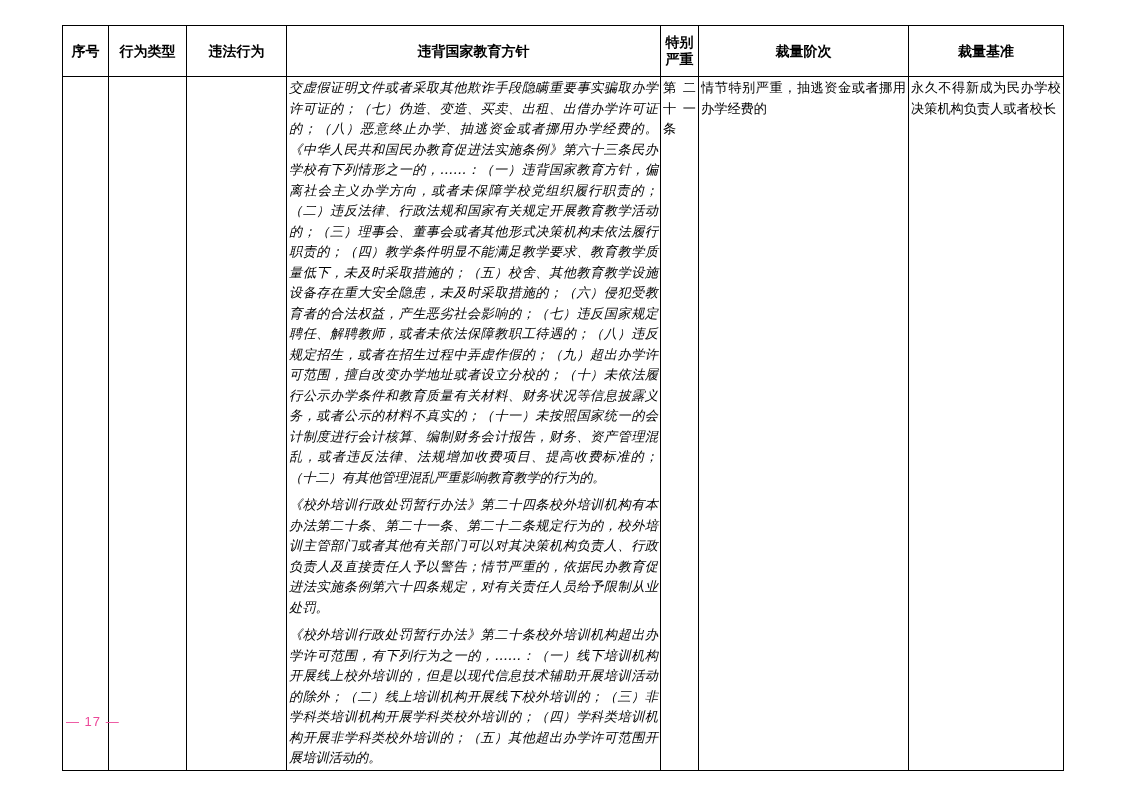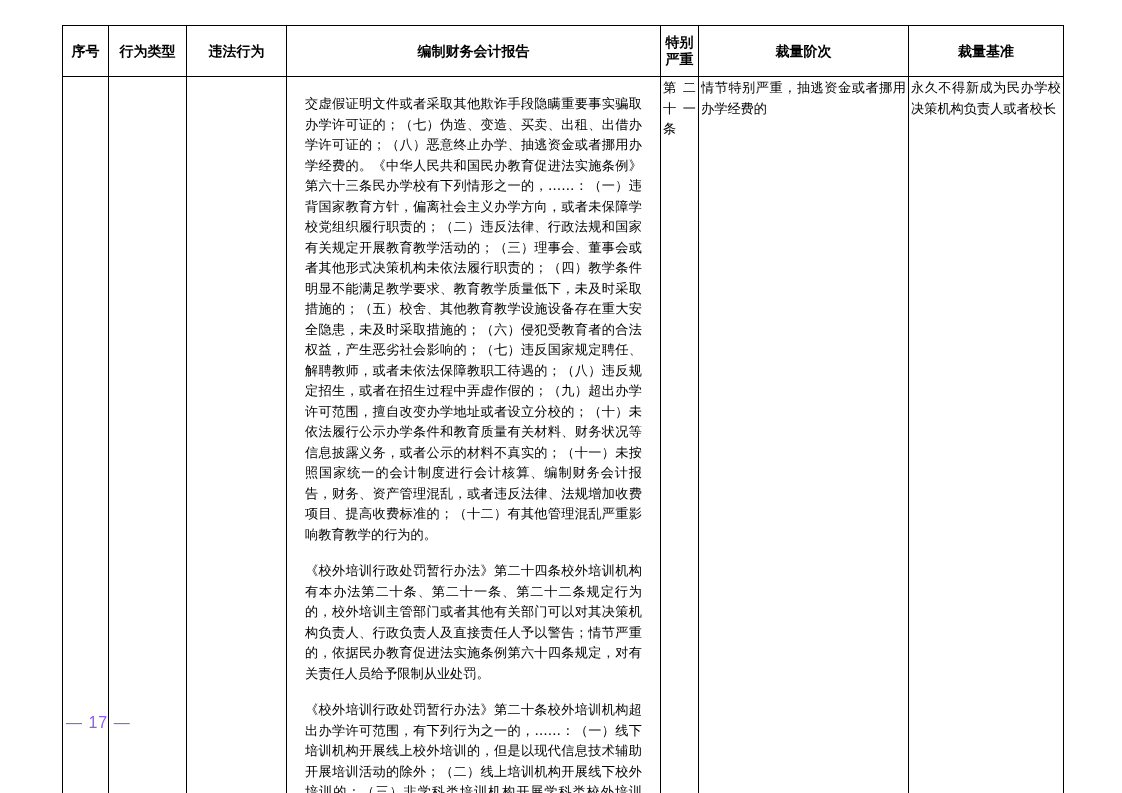--- a/index.html
+++ b/index.html
@@ -39,41 +39,42 @@
     text-align: center;
     font-weight: bold;
     font-size: 14px;
     line-height: 17px;
     padding: 2px 1px;
   }
   tr.body-row {
     height: 636px;
   }
   td.cell-legal-basis p {
-    margin: 16px;
+    margin: 0;
     text-align: justify;
     text-justify: inter-ideograph;
+    font-style: italic;
   }
   td.cell-legal-basis p + p {
     margin-top: 7px;
   }
   td.cell-level,
   td.cell-circumstances,
   td.cell-benchmark {
     text-align: justify;
     text-justify: inter-ideograph;
   }
   .page-number {
     position: absolute;
     left: 66px;
     top: 714px;
-    font-size: 16px;
+    font-size: 13px;
     letter-spacing: 1px;
     font-family: "Liberation Sans", "DejaVu Sans", sans-serif;
-    color: #8b5cf6;
+    color: #ec4899;
     white-space: nowrap;
   }
 </style>
 </head>
 <body>
 
 <div class="page">
 
   <table class="penalty-table">
     <colgroup>
@@ -83,21 +84,21 @@
       <col style="width:374px">
       <col style="width:38px">
       <col style="width:210px">
       <col style="width:155px">
     </colgroup>
     <thead>
       <tr>
         <th>序号</th>
         <th>行为类型</th>
         <th>违法行为</th>
-        <th>编制财务会计报告</th>
+        <th>违背国家教育方针</th>
         <th>特别严重</th>
         <th>裁量阶次</th>
         <th>裁量基准</th>
       </tr>
     </thead>
     <tbody>
       <tr class="body-row">
         <td class="cell-serial"></td>
         <td class="cell-behavior-type"></td>
         <td class="cell-illegal-behavior"></td>

